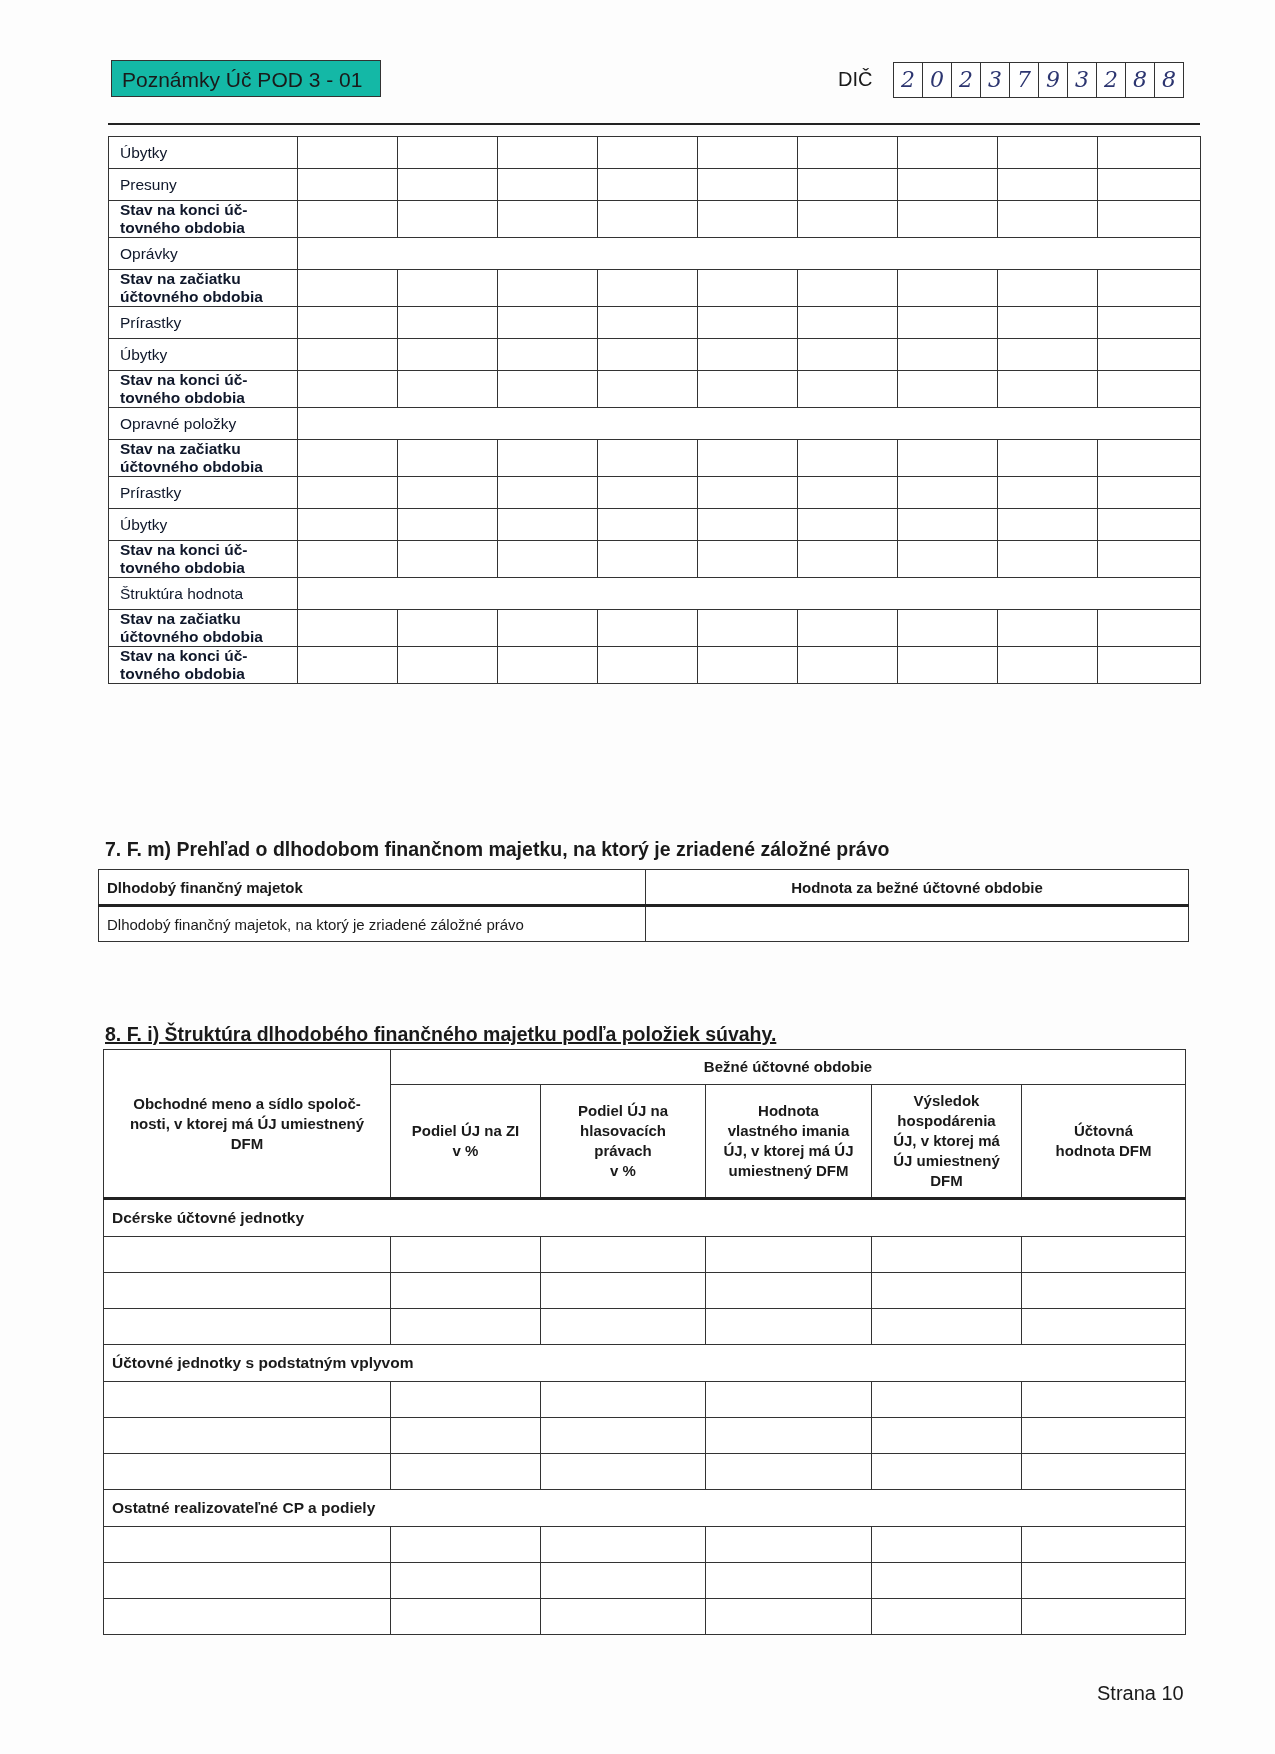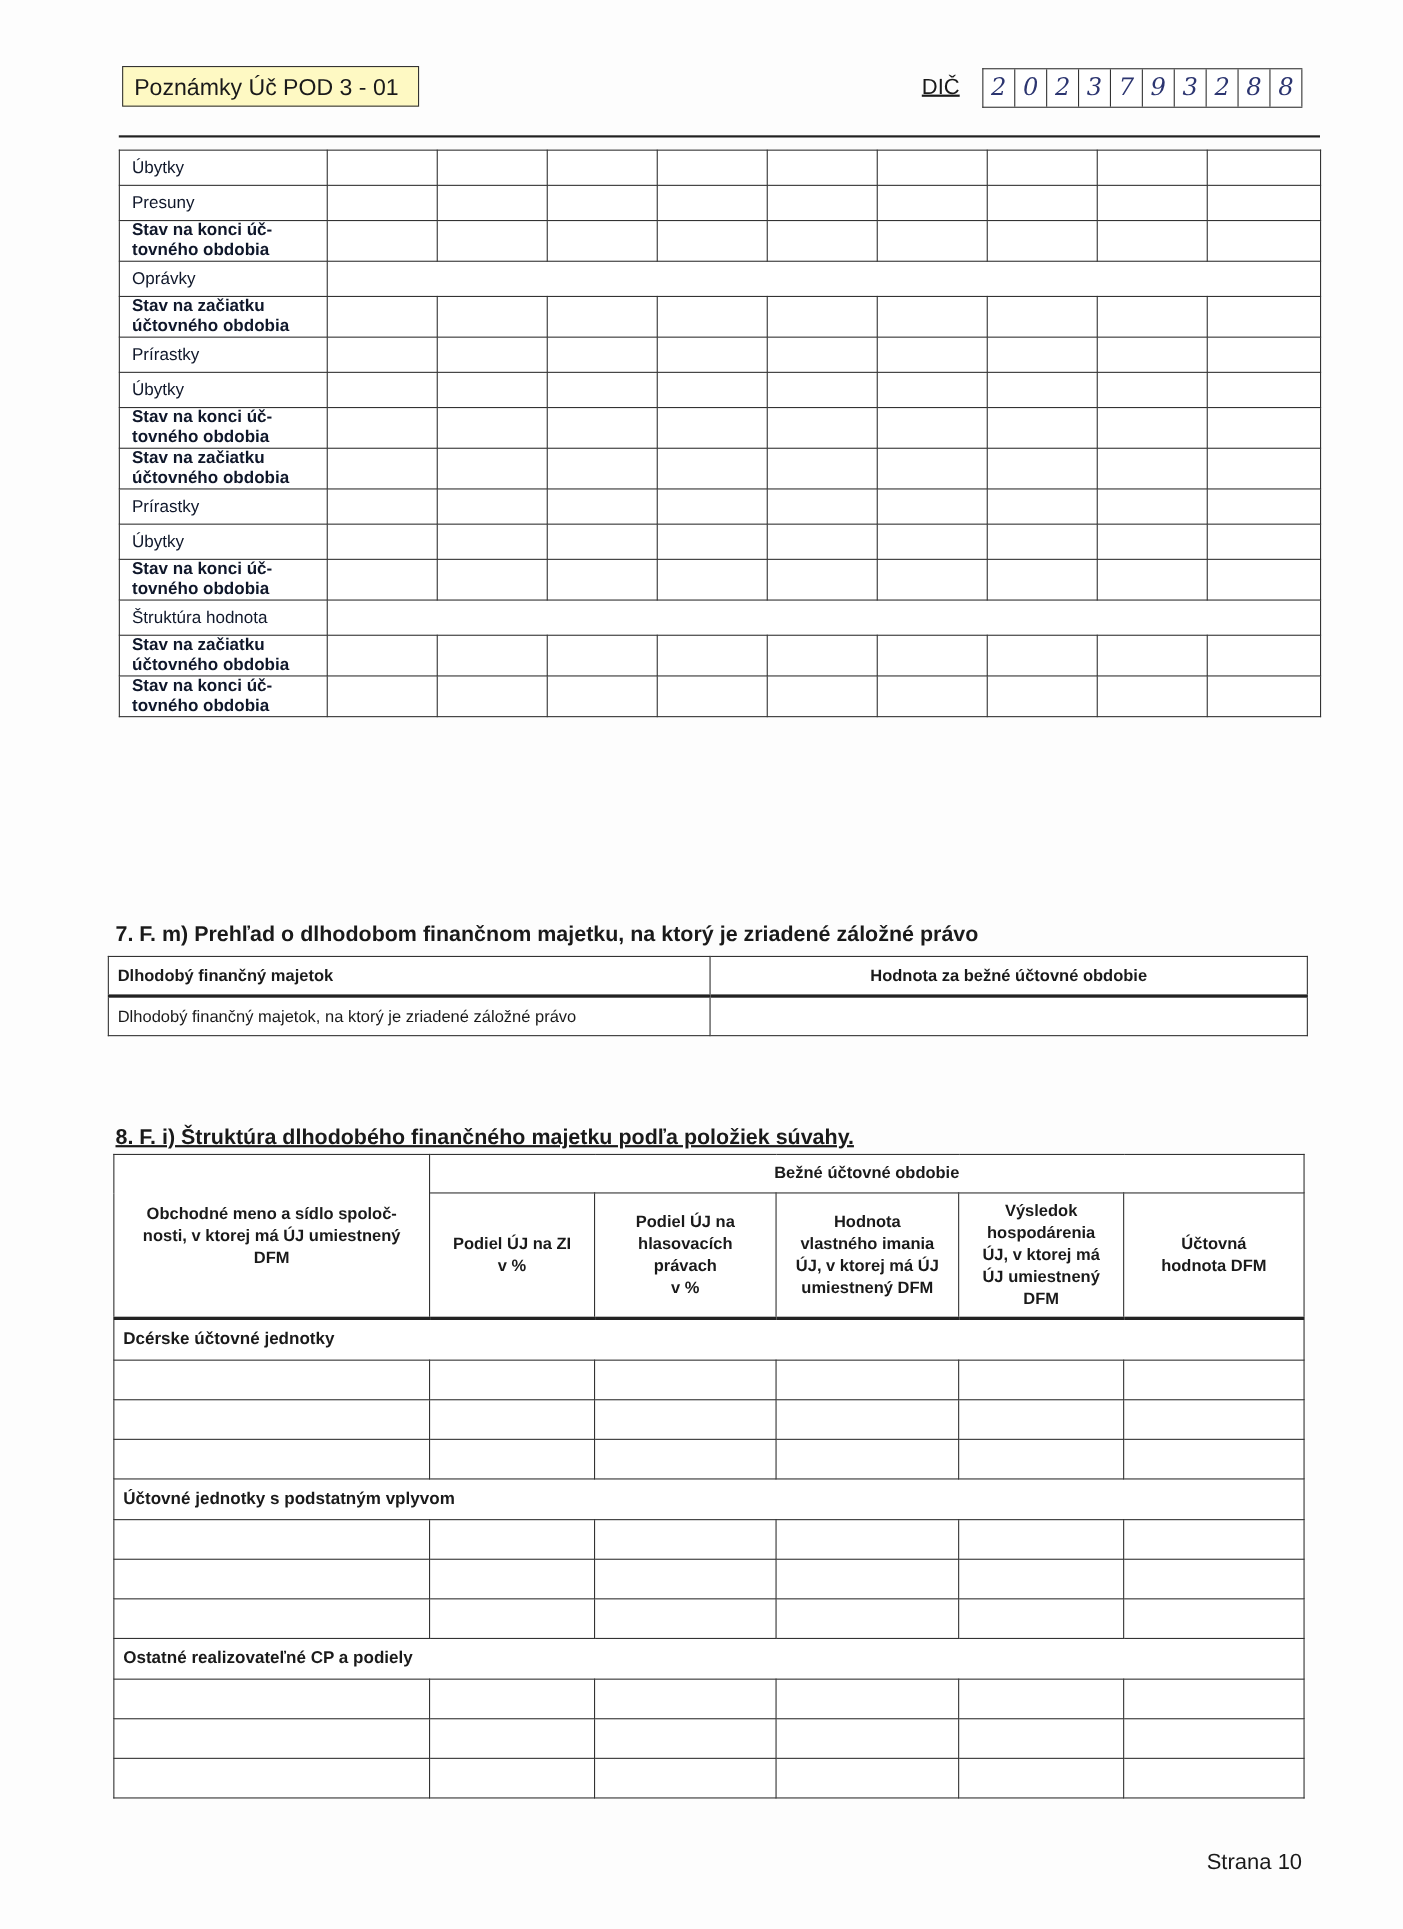--- a/index.html
+++ b/index.html
@@ -5,23 +5,23 @@
   html, body { margin: 0; padding: 0; }
   body {
     width: 1275px; height: 1754px; background: #fdfdfd; position: relative;
     font-family: "Liberation Sans", "DejaVu Sans", sans-serif; color: #1a1a1a;
     overflow: hidden;
   }
   .abs { position: absolute; }
   
   #form-title {
     left: 111px; top: 60px; width: 270px; height: 37px; border: 1.5px solid #333;
-    font-size: 21px; line-height: 37px; padding-left: 10px; box-sizing: border-box; background:#fef9c3;
+    font-size: 21px; line-height: 37px; padding-left: 10px; box-sizing: border-box; background:#14b8a6;
   }
-  #dic-label { left: 838px; top: 68px; font-size: 20px; text-decoration: underline; }
+  #dic-label { left: 838px; top: 68px; font-size: 20px; }
   #dic-boxes { left: 893px; top: 62px; display: flex; border: 1.5px solid #333; border-right: none; background:#fff; }
   .dic-box {
     width: 29px; height: 34px; border-right: 1.5px solid #333; box-sizing: border-box;
     text-align: center; font-family: "DejaVu Serif", serif; font-style: italic;
     font-size: 22px; line-height: 34px; color: #2c3570;
   }
   #header-rule { left: 108px; top: 123px; width: 1092px; height: 2px; background: #222; }
 
   
   #top-table { left: 108px; top: 136px; border-collapse: collapse; table-layout: fixed; }
@@ -158,20 +158,24 @@
         <td class="c"></td>
         <td class="c"></td>
         <td class="c"></td>
         <td class="c"></td>
         <td class="c"></td>
         <td class="c"></td>
         <td class="c"></td>
         <td class="c"></td>
         <td class="c last"></td>
       </tr>
+      <tr style="height: 32px;">
+        <td class="lbl">Opravné položky</td>
+        <td colspan="9"></td>
+      </tr>
       <tr style="height: 37px;">
         <td class="lbl b">Stav na začiatku<br>účtovného obdobia</td>
         <td class="c"></td>
         <td class="c"></td>
         <td class="c"></td>
         <td class="c"></td>
         <td class="c"></td>
         <td class="c"></td>
         <td class="c"></td>
         <td class="c"></td>

